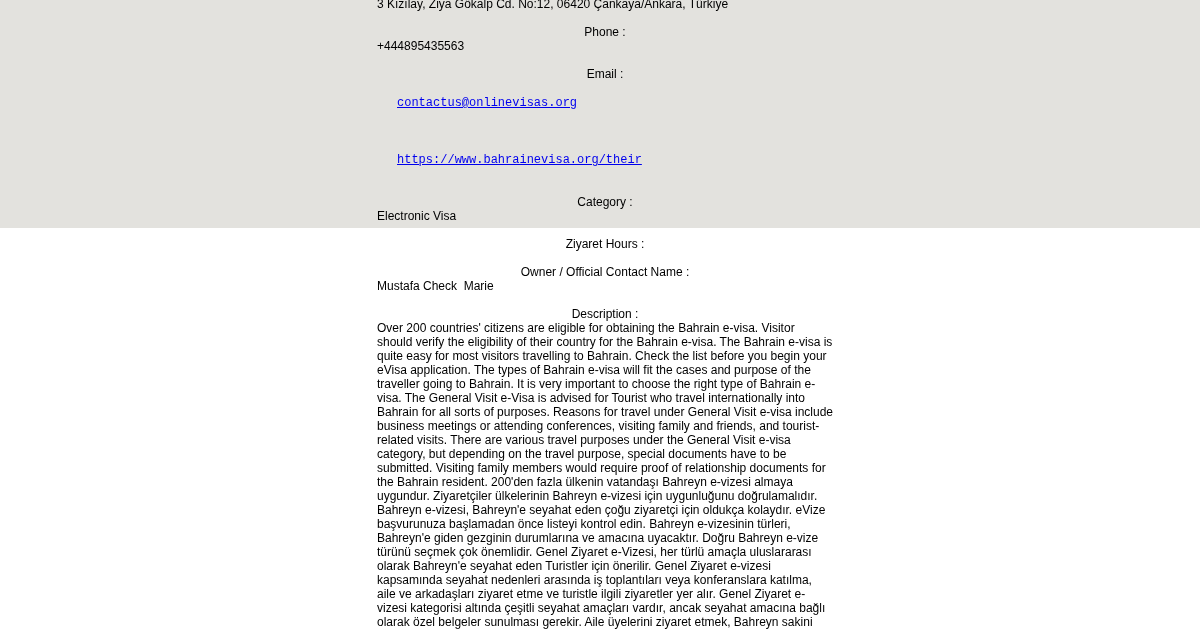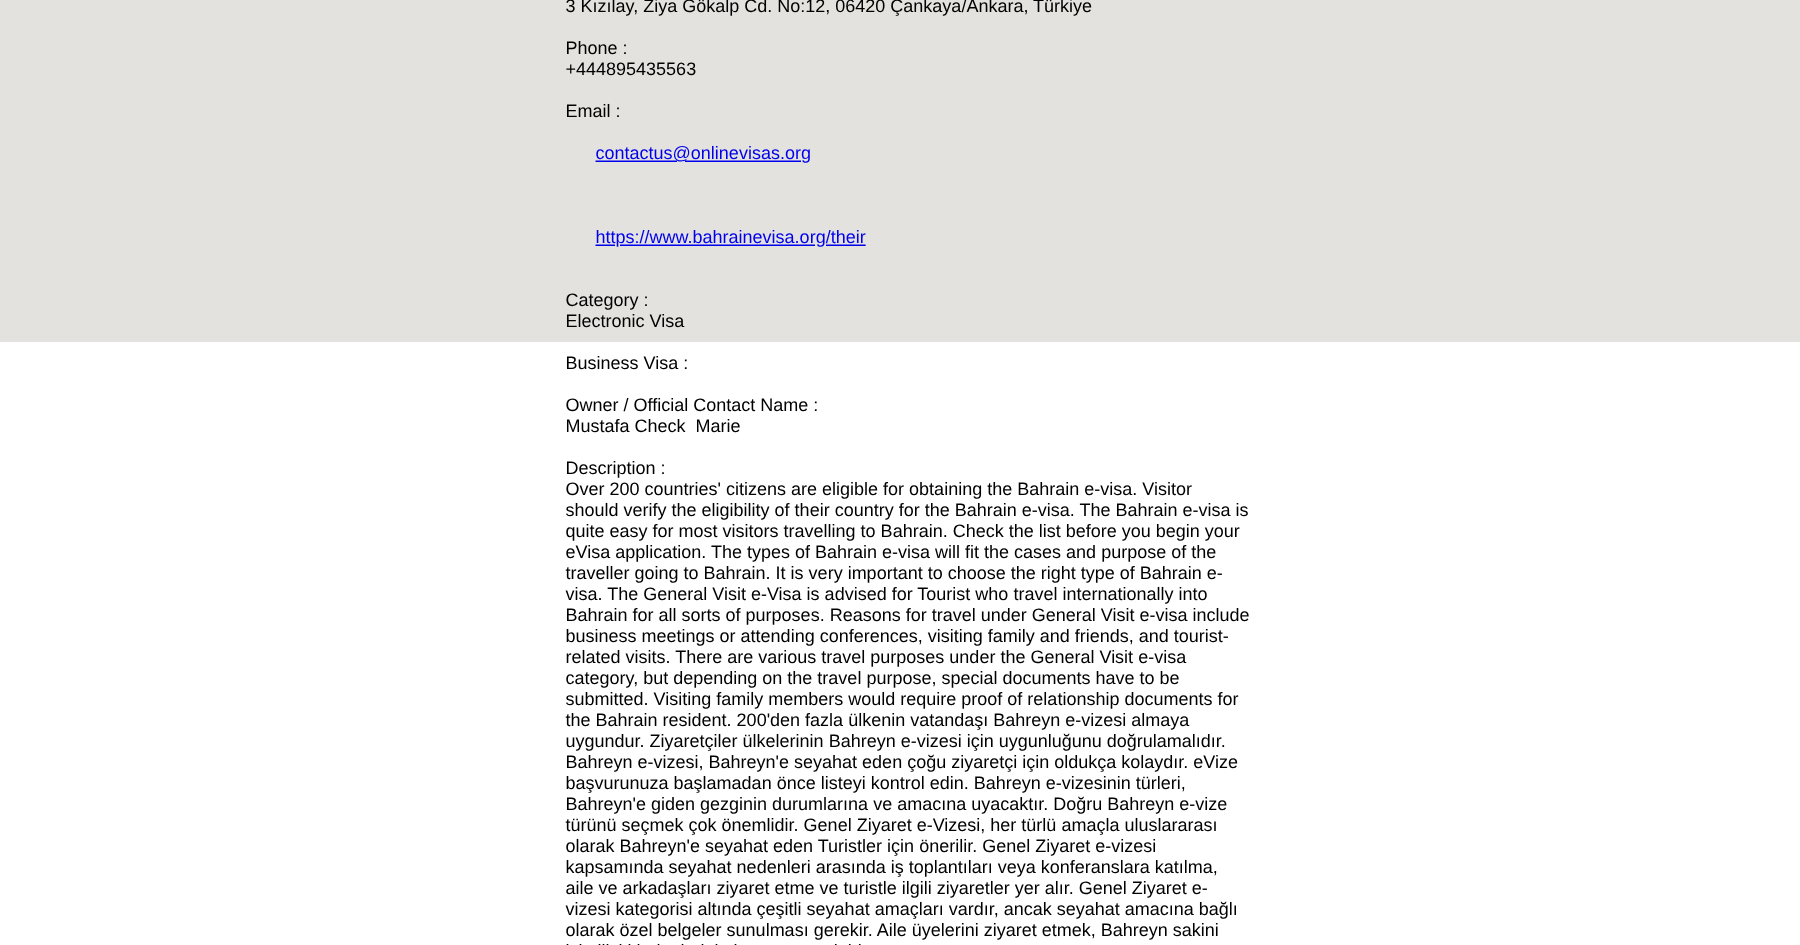--- a/index.html
+++ b/index.html
@@ -29,31 +29,33 @@
     top: -3px;
     width: 456px;
     font-size: 12px;
     line-height: 14px;
   }
   .field {
     margin: 0 0 14px 0;
   }
   .label {
     white-space: pre-wrap;
+    text-align: center;
   }
   .value {
     white-space: pre-wrap;
   }
   .desc {
     white-space: normal;
   }
   a.link {
     color: #0000ee;
     text-decoration: underline;
     cursor: pointer;
+    font-family: Liberation Mono, monospace;
   }
 </style>
 </head>
 <body>
 
 <div class="gray-band"></div>
 
 <div class="content">
 
   <div class="field">
@@ -77,21 +79,21 @@
       <a class="link">https://www.bahrainevisa.org/their</a>
     </div>
   </div>
 
   <div class="field">
     <div class="label">Category :</div>
     <div class="value">Electronic Visa</div>
   </div>
 
   <div class="field">
-    <div class="label">Business Visa :</div>
+    <div class="label">Ziyaret Hours :</div>
   </div>
 
   <div class="field">
     <div class="label">Owner / Official Contact Name :</div>
     <div class="value">Mustafa Check  Marie</div>
   </div>
 
   <div class="field">
     <div class="label">Description :</div>
     <div class="value desc">Over 200 countries' citizens are eligible for obtaining the Bahrain e-visa. Visitor should verify the eligibility of their country for the Bahrain e-visa. The Bahrain e-visa is quite easy for most visitors travelling to Bahrain. Check the list before you begin your eVisa application. The types of Bahrain e-visa will fit the cases and purpose of the traveller going to Bahrain. It is very important to choose the right type of Bahrain e-visa. The General Visit e-Visa is advised for Tourist who travel internationally into Bahrain for all sorts of purposes. Reasons for travel under General Visit e-visa include business meetings or attending conferences, visiting family and friends, and tourist-related visits. There are various travel purposes under the General Visit e-visa category, but depending on the travel purpose, special documents have to be submitted. Visiting family members would require proof of relationship documents for the Bahrain resident. 200'den fazla ülkenin vatandaşı Bahreyn e-vizesi almaya uygundur. Ziyaretçiler ülkelerinin Bahreyn e-vizesi için uygunluğunu doğrulamalıdır. Bahreyn e-vizesi, Bahreyn'e seyahat eden çoğu ziyaretçi için oldukça kolaydır. eVize başvurunuza başlamadan önce listeyi kontrol edin. Bahreyn e-vizesinin türleri, Bahreyn'e giden gezginin durumlarına ve amacına uyacaktır. Doğru Bahreyn e-vize türünü seçmek çok önemlidir. Genel Ziyaret e-Vizesi, her türlü amaçla uluslararası olarak Bahreyn'e seyahat eden Turistler için önerilir. Genel Ziyaret e-vizesi kapsamında seyahat nedenleri arasında iş toplantıları veya konferanslara katılma, aile ve arkadaşları ziyaret etme ve turistle ilgili ziyaretler yer alır. Genel Ziyaret e-vizesi kategorisi altında çeşitli seyahat amaçları vardır, ancak seyahat amacına bağlı olarak özel belgeler sunulması gerekir. Aile üyelerini ziyaret etmek, Bahreyn sakini için ilişki belgelerinin kanıtını gerektirir.</div>

